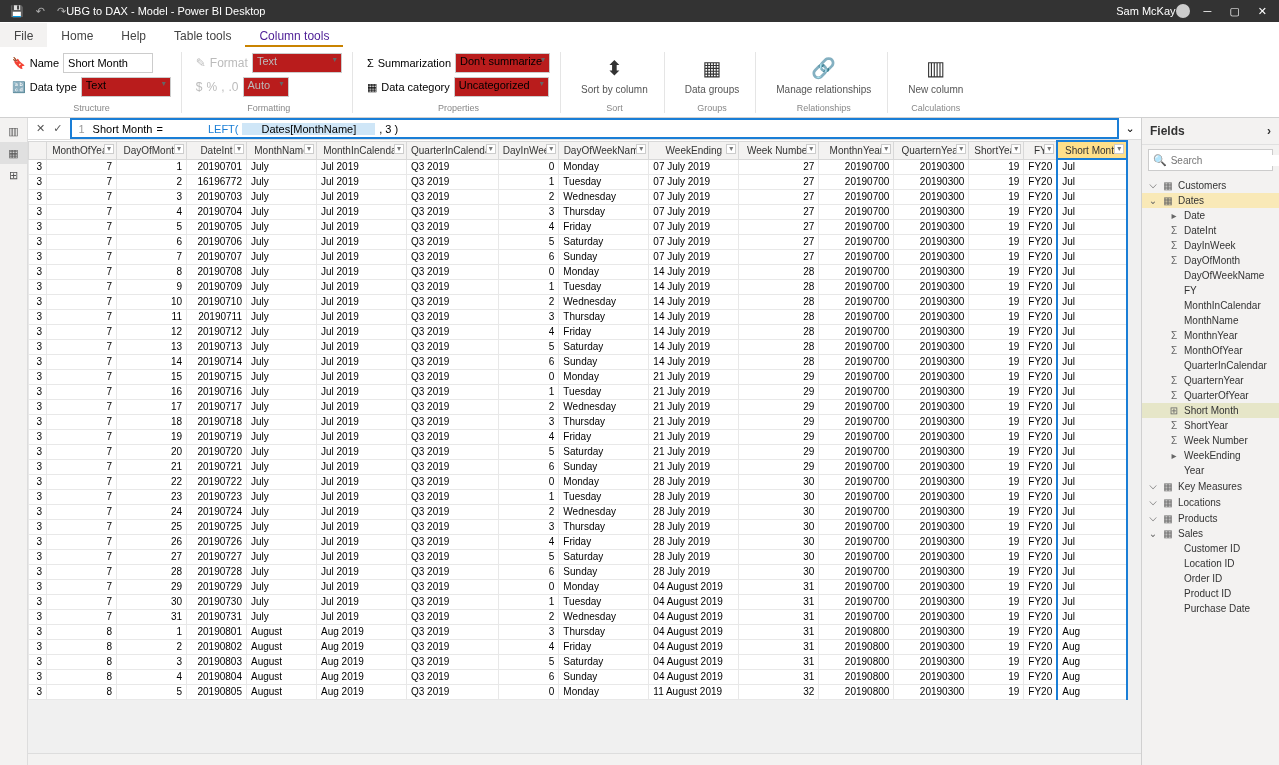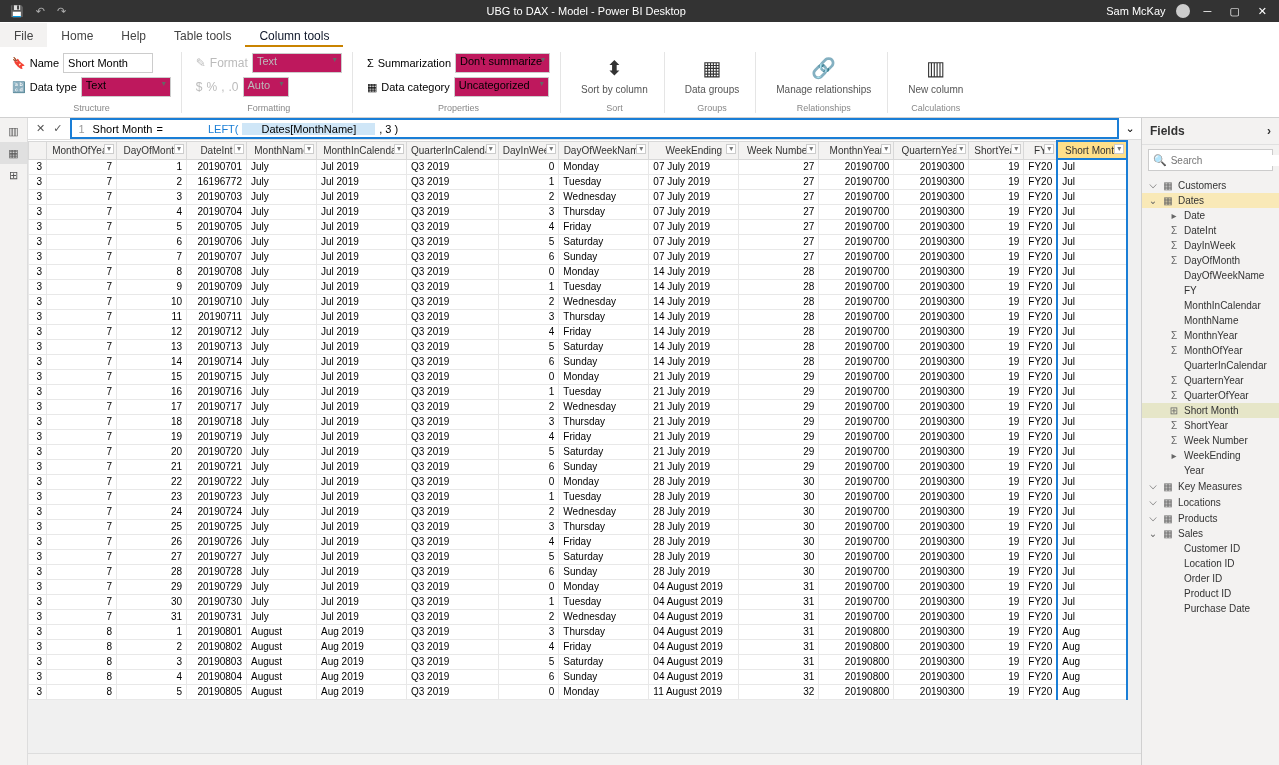--- a/index.html
+++ b/index.html
@@ -1,34 +1,34 @@
 <!DOCTYPE html>
 <html><head>
 <meta charset="utf-8">
 <style>
 * { box-sizing: border-box; margin: 0; padding: 0; font-family: "Segoe UI", -apple-system, sans-serif; }
 body { background: #f0f0f0; width: 1279px; height: 765px; overflow: hidden; display: flex; flex-direction: column; font-size: 11px; }
 .title-bar { background: #333; color: #fff; height: 22px; display: flex; align-items: center; padding: 0 4px; font-size: 11px; }
 .title-bar .left-icons { display: flex; gap: 12px; align-items: center; padding-left: 6px; }
-.title-bar .title { flex: 1; text-align: center; }
-.title-bar .user { display:flex; align-items:center; gap:10px; padding-right:6px;}
+.title-bar .title { flex: 1; text-align: left; }
+.title-bar .user { display:flex; align-items:center; gap:0; padding-right:6px;}
 .title-bar .avatar { width:14px; height:14px; border-radius:50%; background:#ccc; display:inline-block;}
 .title-bar .win-btns { display:flex; gap:18px; padding: 0 8px;}
 .ribbon-tabs { background:#fff; height:26px; display:flex; align-items:center; padding-left:0; border-bottom:0; }
 .ribbon-tabs .tab { padding: 6px 14px 4px 14px; font-size:12px; color:#444; cursor:pointer; }
 .ribbon-tabs .tab.file { background:#f3f2f1; }
-.ribbon-tabs .tab.active { color:#0f172a; border-bottom:2px solid #c98300; padding-bottom:2px;}
+.ribbon-tabs .tab.active { color:#4c1d95; border-bottom:2px solid #c98300; padding-bottom:2px;}
 .ribbon { background:#fff; height:70px; border-bottom:1px solid #d0d0d0; display:flex; padding: 4px 8px; gap:10px;}
 .ribbon-group { display:flex; flex-direction:column; justify-content:space-between; border-right:1px solid #e5e5e5; padding: 0 10px 0 4px; }
 .ribbon-group:last-child { border-right:none; }
 .ribbon-group .rows { display:flex; flex-direction:column; gap:2px; flex:1; justify-content:flex-start;}
 .ribbon-group .row { display:flex; align-items:center; gap:4px; height:22px;}
 .ribbon-group .label { font-size:9px; color:#888; text-align:center; margin-top:auto;}
 .inp { border:1px solid #ccc; height:20px; padding: 1px 4px; font-size:11px; background:#fff;}
-.sel { border:1px solid #ccc; height:20px; padding: 1px 4px; font-size:11px; background:#be185d; position:relative;}
+.sel { border:1px solid #ccc; height:20px; padding: 1px 4px; font-size:11px; background:#b91c1c; position:relative;}
 .sel::after{content:"▾"; position:absolute; right:4px; font-size:8px; color:#666;}
 .ribbon-btn { display:flex; flex-direction:column; align-items:center; justify-content:center; padding:2px 6px; cursor:pointer; gap:2px;}
 .ribbon-btn .ico { width:28px; height:28px; display:flex; align-items:center; justify-content:center; font-size:20px; color:#333;}
 .ribbon-btn .txt { font-size:10px; text-align:center; line-height:11px; color:#555;}
 .fmt-dis { color:#bbb; font-size:12px;}
 .formula-area { display:flex; background:#fff; border-bottom:1px solid #ddd; height:22px;}
 .left-strip { width:28px; background:#f3f2f1; border-right:1px solid #ddd; display:flex; flex-direction:column; padding-top:2px;}
 .left-strip .li { height:22px; display:flex; align-items:center; justify-content:center; color:#555;}
 .xcheck { display:flex; align-items:center; gap:8px; padding:0 8px; color:#555;}
 .formula-box { flex:1; border:2px solid #1a7ed6; display:flex; align-items:center; padding: 0 6px; font-family: Consolas, monospace; font-size:11px; gap:4px; background:#fff;}

